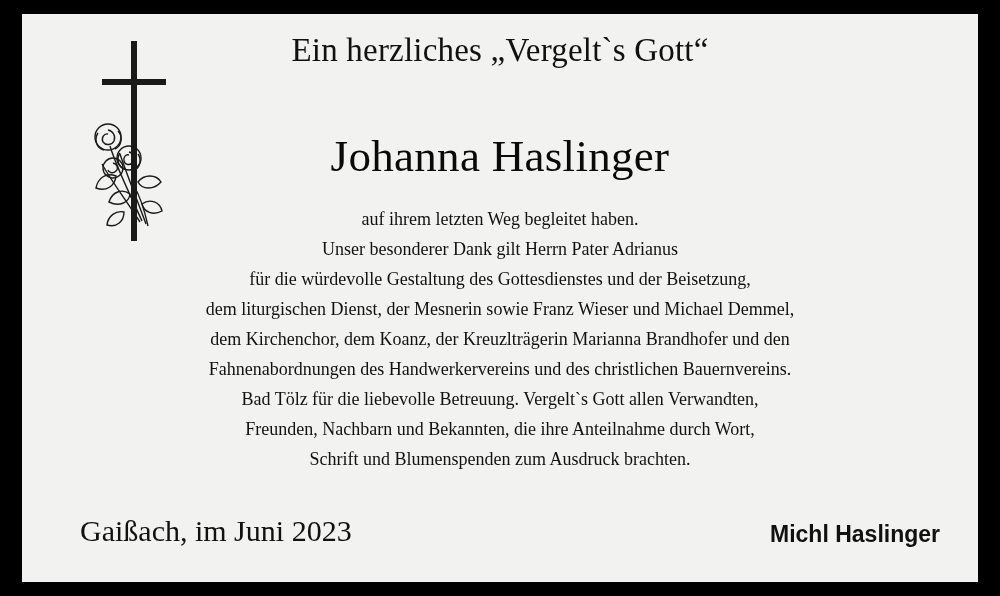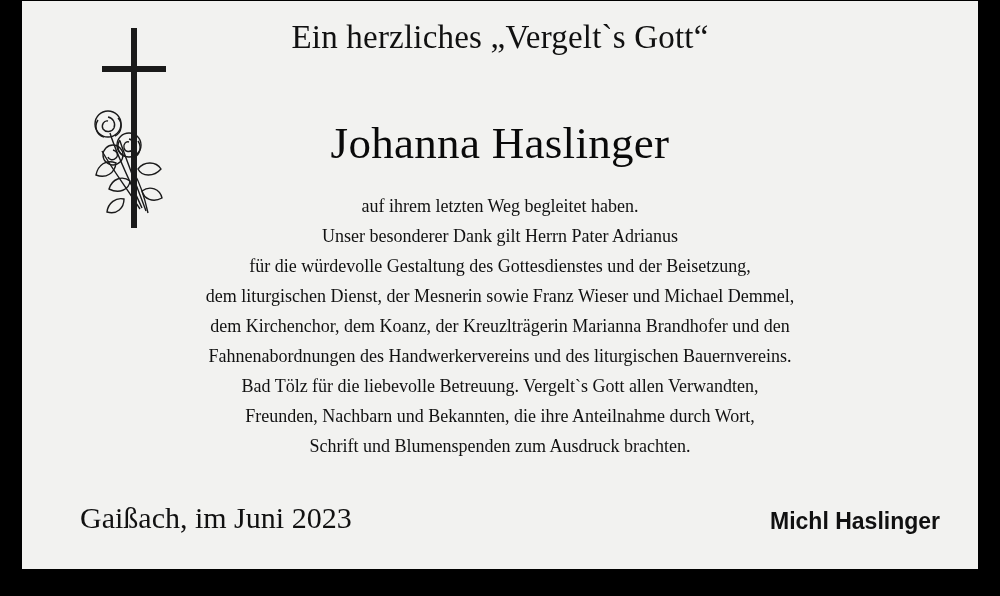--- a/index.html
+++ b/index.html
@@ -9,21 +9,21 @@
   }
   body {
     width: 1000px;
     height: 596px;
     overflow: hidden;
     font-family: "Liberation Serif", serif;
   }
   .card {
     position: absolute;
     left: 22px;
-    top: 1px;
+    top: 14px;
     width: 956px;
     height: 568px;
     background: #f2f2f0;
     box-sizing: border-box;
   }
   .cross-art {
     position: absolute;
     left: 60px;
     top: 22px;
     width: 110px;
@@ -137,21 +137,21 @@
   <div class="content">
     <div class="headline">Ein herzliches „Vergelt`s Gott“</div>
     <div class="name">Johanna Haslinger</div>
 
     <div class="body-text">
       <div>auf ihrem letzten Weg begleitet haben.</div>
       <div>Unser besonderer Dank gilt Herrn Pater Adrianus</div>
       <div>für die würdevolle Gestaltung des Gottesdienstes und der Beisetzung,</div>
       <div>dem liturgischen Dienst, der Mesnerin sowie Franz Wieser und Michael Demmel,</div>
       <div>dem Kirchenchor, dem Koanz, der Kreuzlträgerin Marianna Brandhofer und den</div>
-      <div>Fahnenabordnungen des Handwerkervereins und des liturgischen Bauernvereins.</div>
+      <div>Fahnenabordnungen des Handwerkervereins und des christlichen Bauernvereins.</div>
       <div>Bad Tölz für die liebevolle Betreuung. Vergelt`s Gott allen Verwandten,</div>
       <div>Freunden, Nachbarn und Bekannten, die ihre Anteilnahme durch Wort,</div>
       <div>Schrift und Blumenspenden zum Ausdruck brachten.</div>
     </div>
 
     <div class="footer-left">Gaißach, im Juni 2023</div>
     <div class="footer-right">Michl Haslinger</div>
   </div>
 </div>
 

